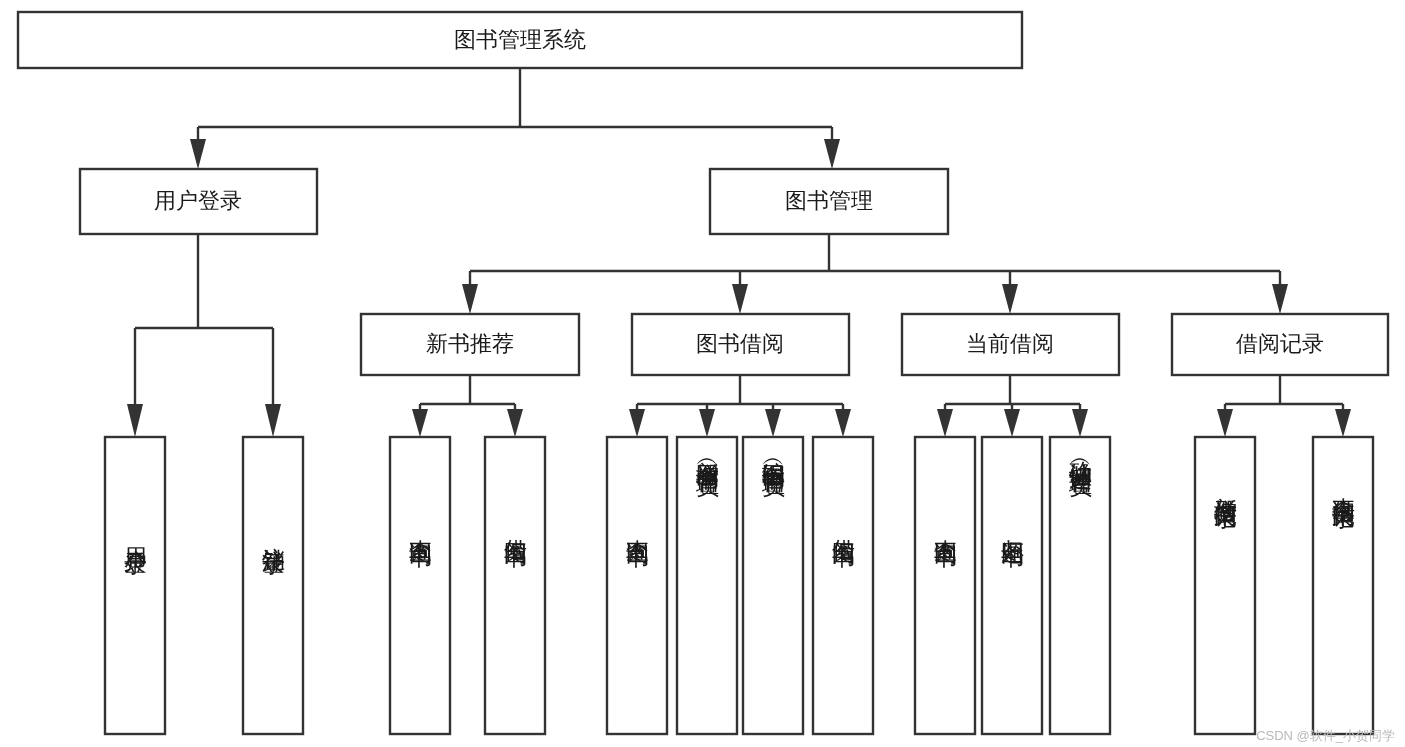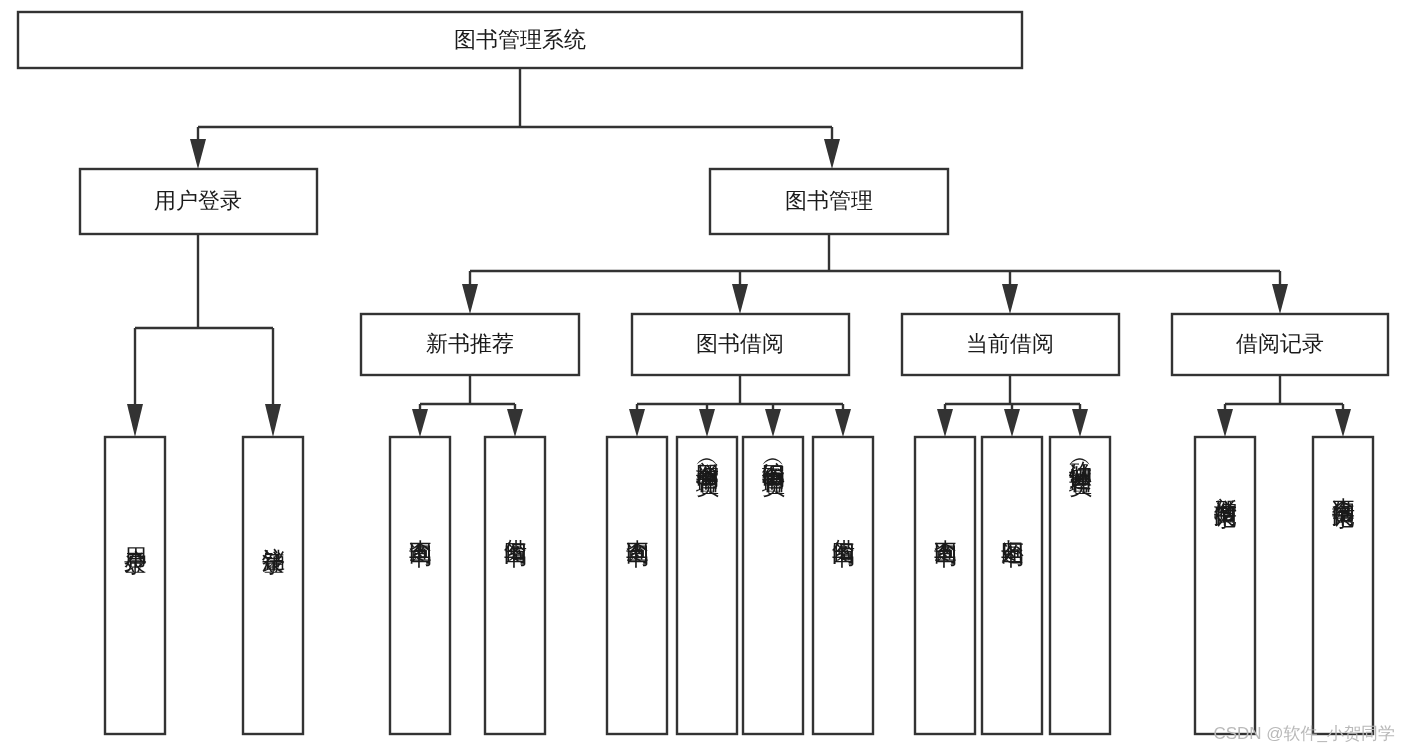--- a/index.html
+++ b/index.html
@@ -66,21 +66,21 @@
     letter-spacing: 2px;
     color: #1a1a1a;
     white-space: nowrap;
     text-align: left;
   }
   .watermark {
     position: absolute;
     right: 10px;
     bottom: 2px;
     font-family: "Liberation Sans", "DejaVu Sans", sans-serif;
-    font-size: 17px;
+    font-size: 13px;
     color: #b9b9b9;
     white-space: nowrap;
     user-select: none;
   }
 </style>
 </head>
 <body>
 
 <div id="diagram-root">
 

